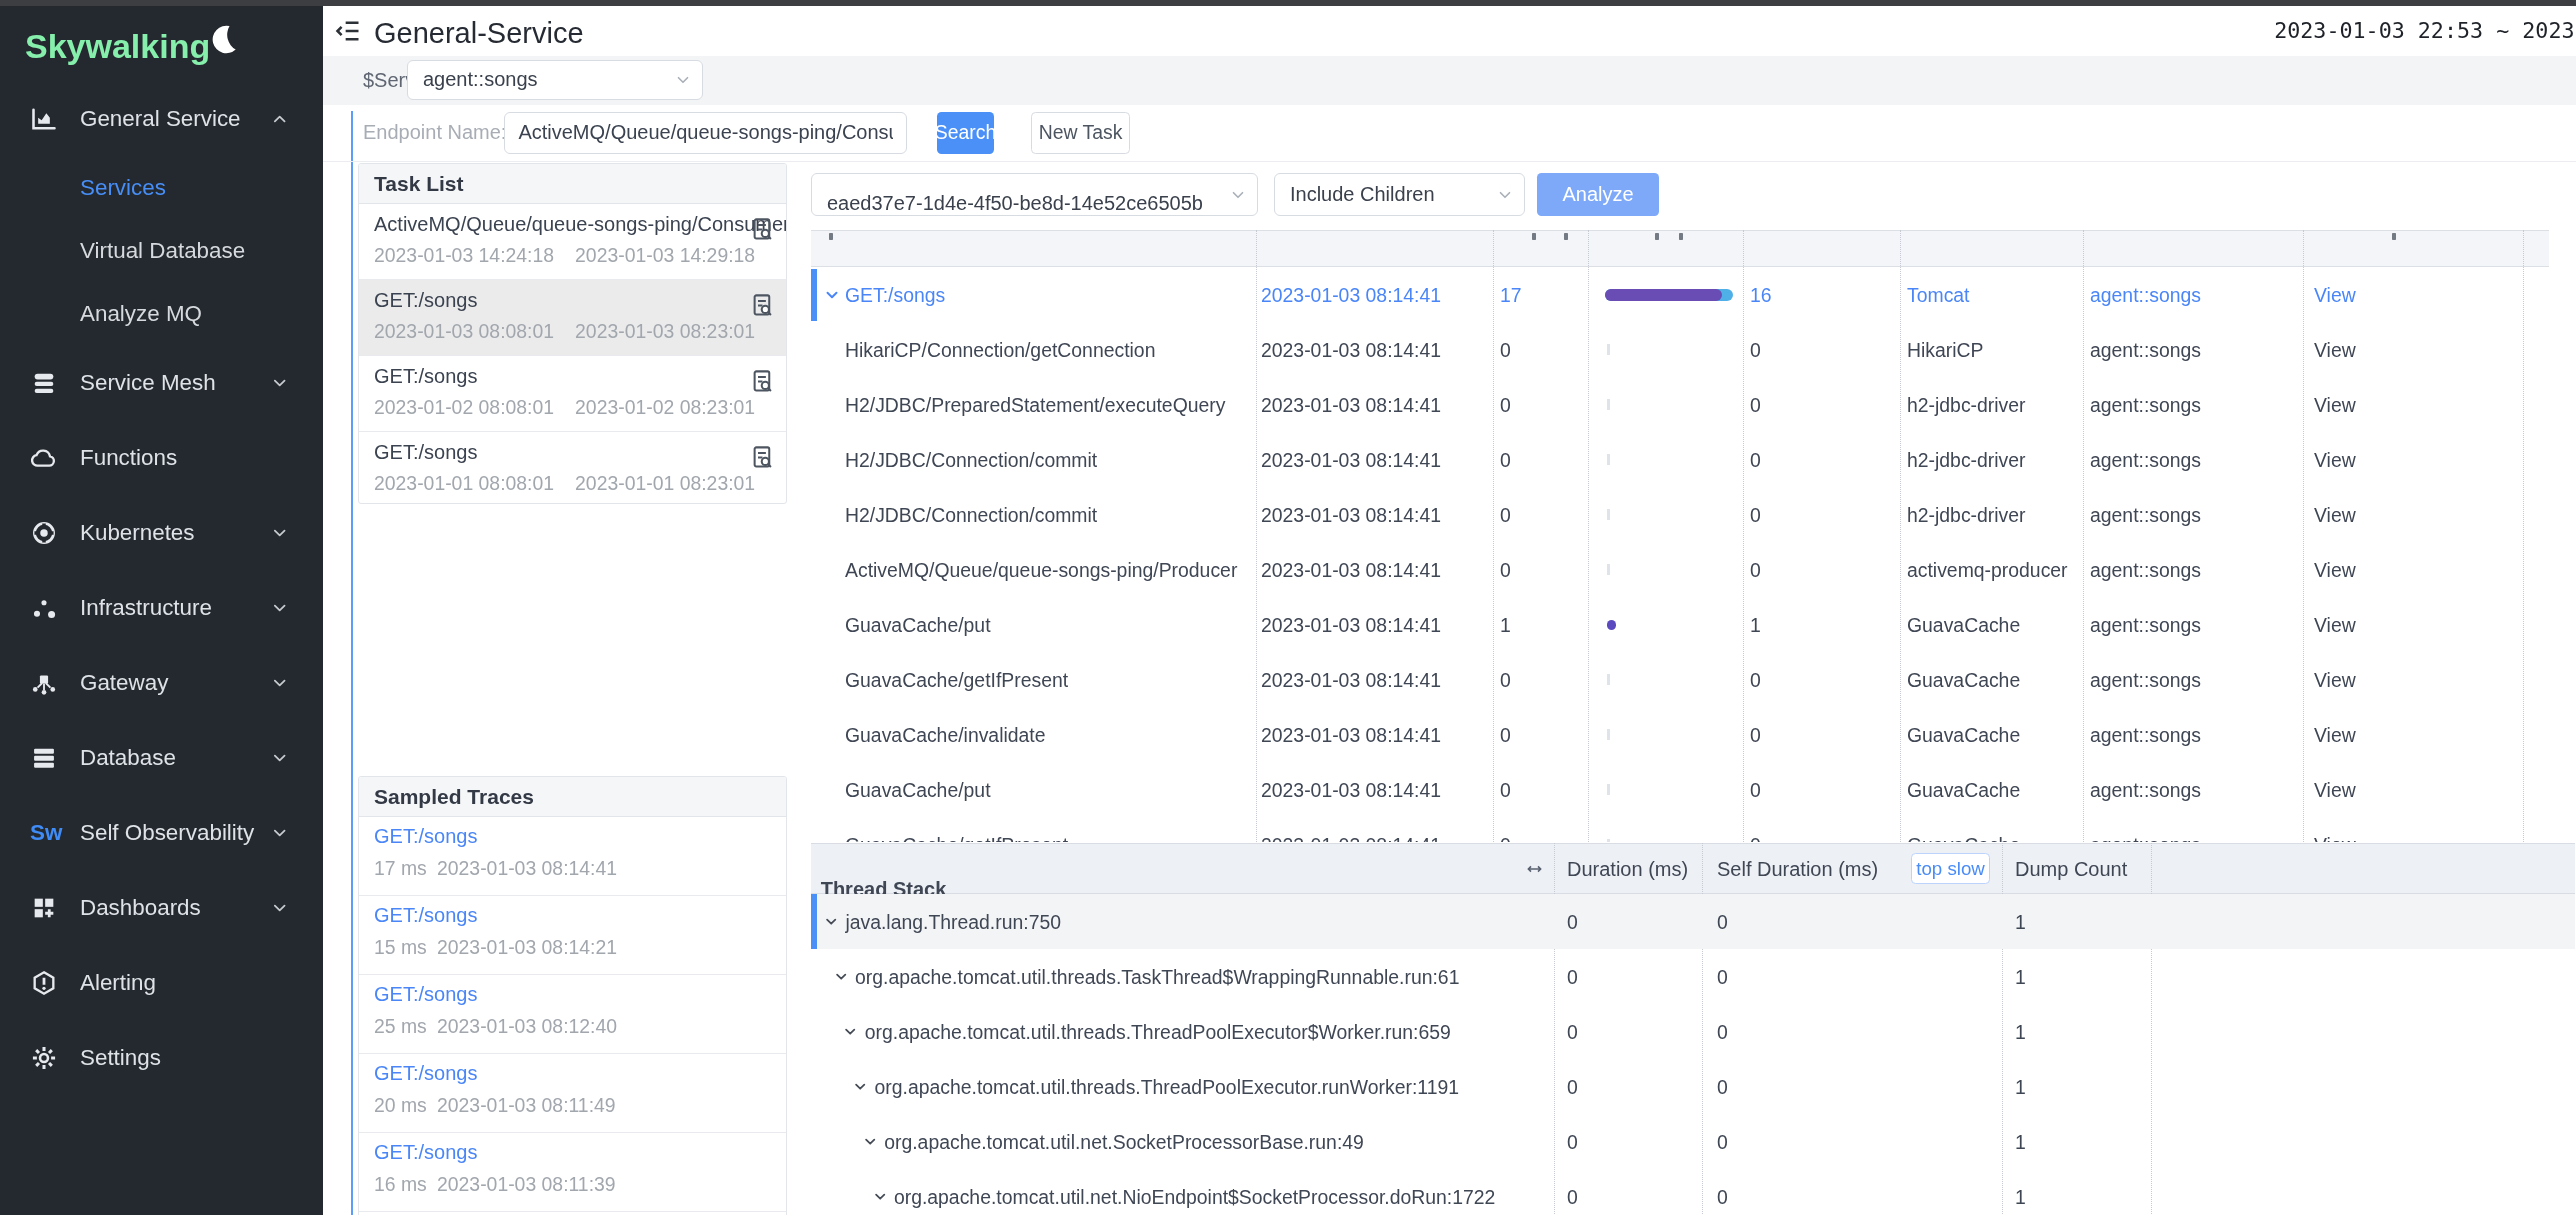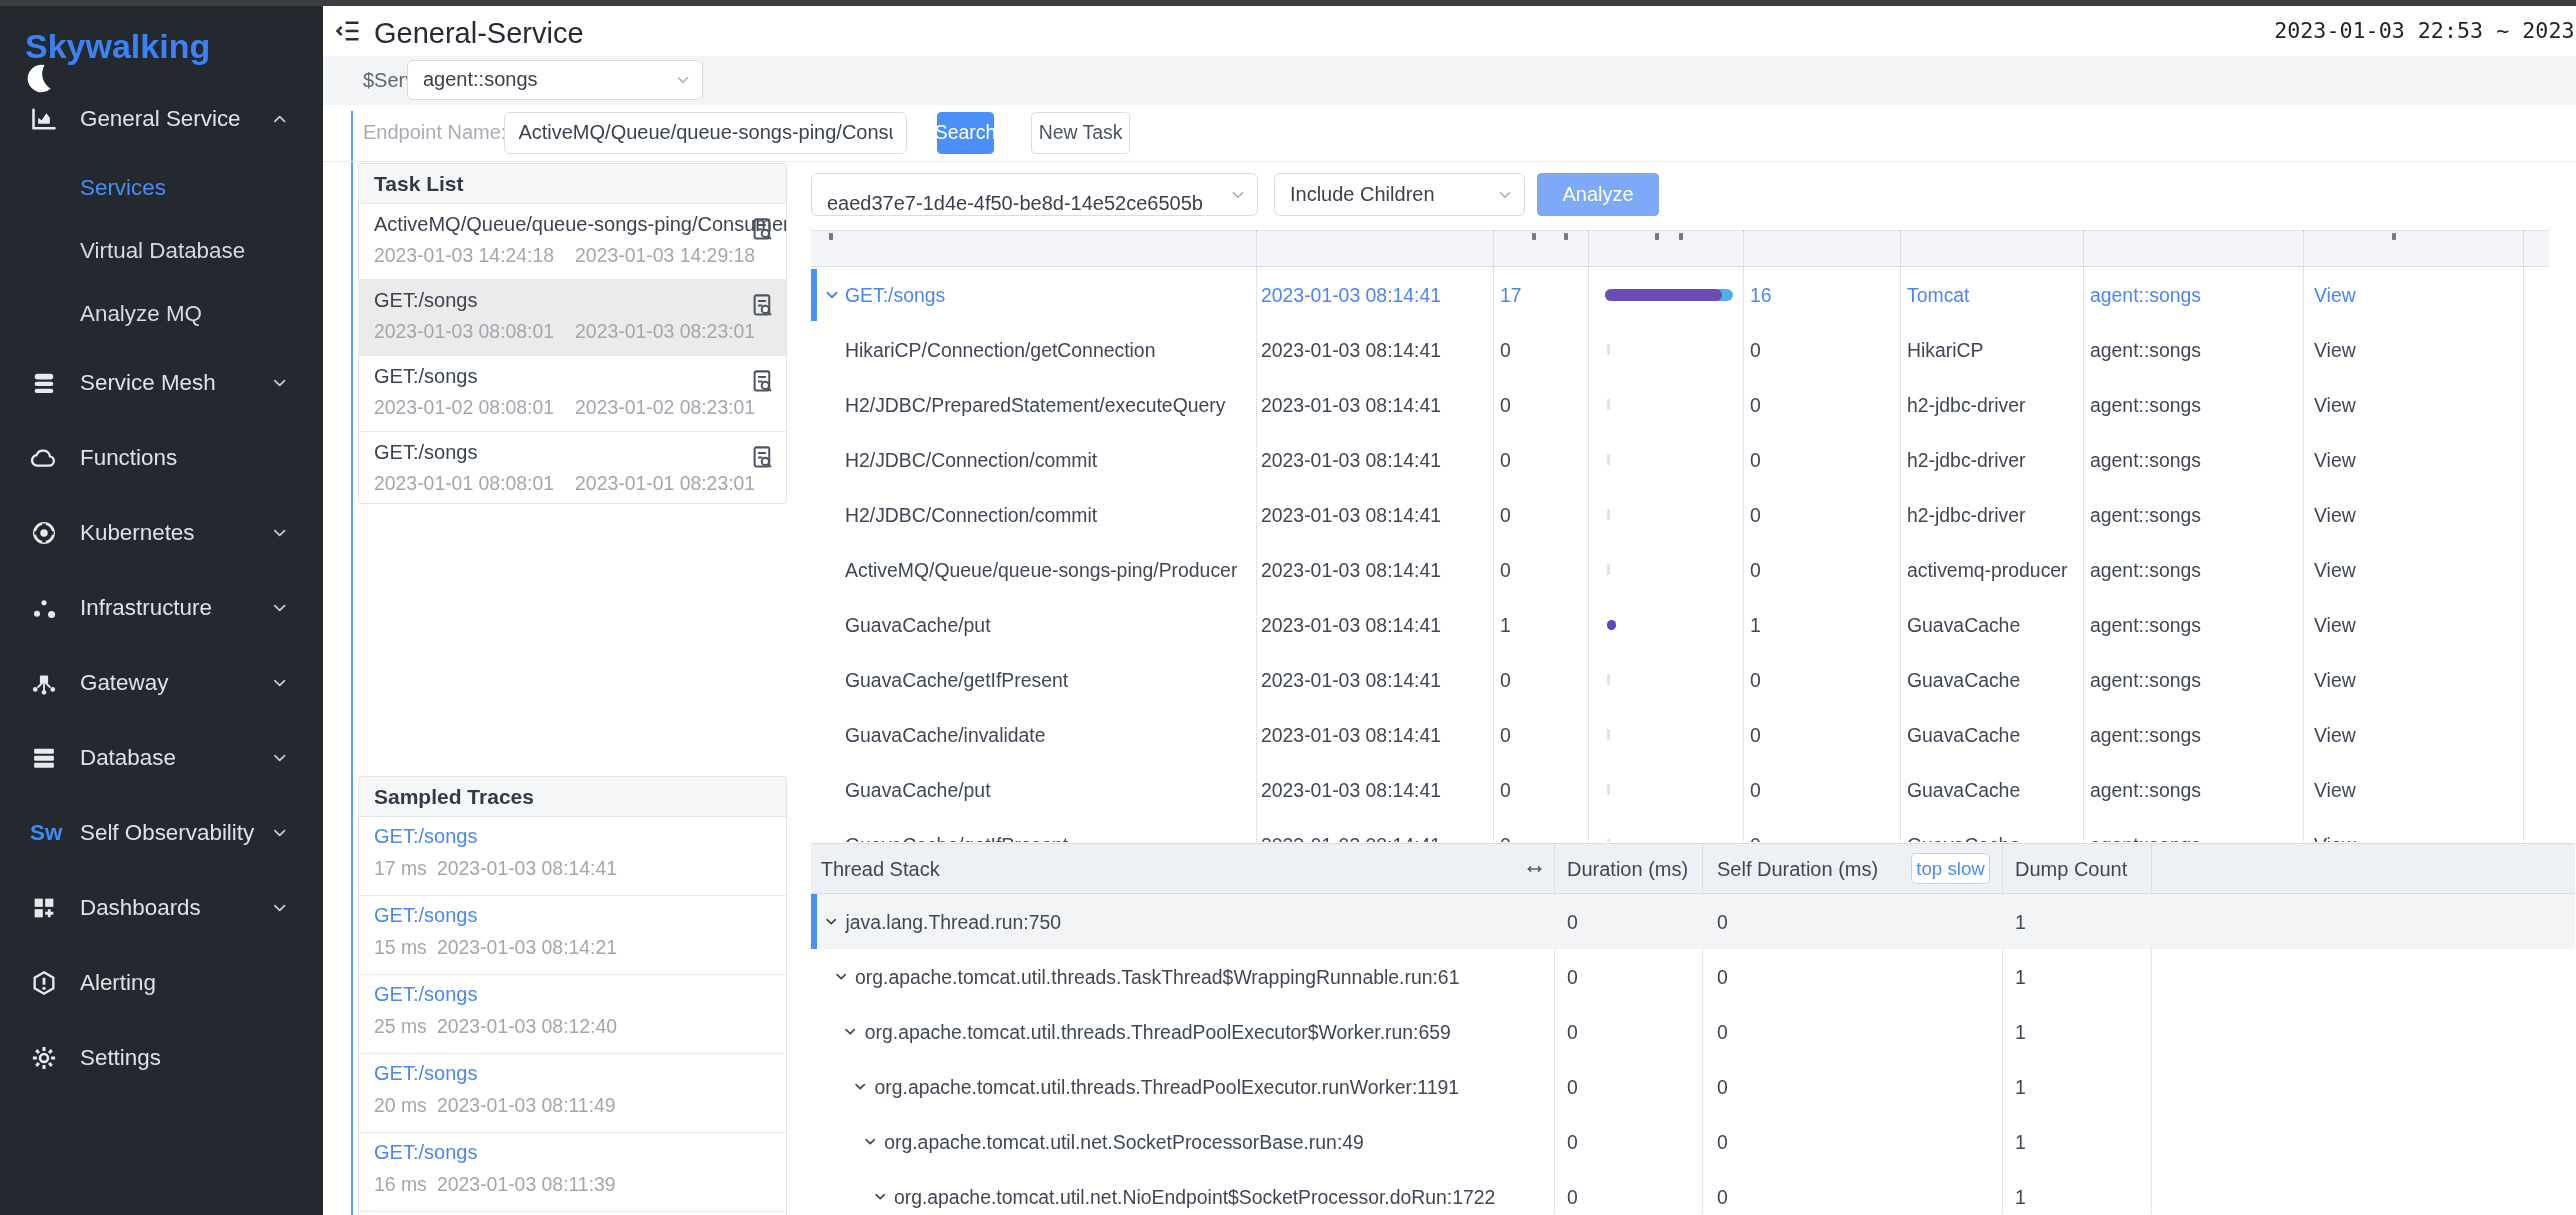--- a/index.html
+++ b/index.html
@@ -1,21 +1,21 @@
 <!DOCTYPE html>
 <html style="font-size:12px"><head>
 <meta charset="utf-8">
 <style>
   html,body{margin:0;padding:0;background:#fff;}
   .app{position:relative;width:2576px;height:1216px;background:#fff;overflow:hidden;
        font-family:"Liberation Sans",sans-serif;color:#3f4654;}
   .topstrip{position:absolute;left:0;top:0;width:2576px;height:6px;background:#3c3e41;}
   
   .sidebar{position:absolute;left:0;top:6px;width:323px;height:1210px;background:#24292f;}
-  .logo{position:absolute;left:25px;top:21px;font-size:34px;font-weight:bold;color:#3b82f6;display:flex;align-items:flex-start;flex-direction:column;}
+  .logo{position:absolute;left:25px;top:21px;font-size:34px;font-weight:bold;color:#86efac;display:flex;align-items:flex-start;}
   .logo .moon{width:33px;height:33px;margin-left:-1.5px;margin-top:-4.5px;transform:rotate(28deg);}
   .nav{position:absolute;left:0;top:75px;width:323px;}
   .nav-item{position:relative;height:75px;cursor:pointer;}
   .nav-item.child{height:63px;}
   .nav-item .icon{position:absolute;left:30px;top:50%;transform:translateY(-50%);width:28px;height:28px;color:#e6e9ed;}
   .nav-item .icon svg{width:28px;height:28px;display:block;}
   .nav-item .label{position:absolute;left:80px;top:50%;transform:translateY(-50%);font-size:22.4px;color:#dfe3e8;white-space:nowrap;}
   .nav-item.child .label{color:#d6dade;}
   .nav-item.active .label{color:#478ef7;}
   .nav-chev{position:absolute;left:270px;top:50%;transform:translateY(-50%);width:19.4px;height:19.4px;color:#c6cacf;}
@@ -86,21 +86,21 @@
   .cbar{left:794px;width:134px;height:12px;}
   .erow .track{display:none;}
   .erow.bar-big .track{display:block;position:relative;width:128px;height:12px;border-radius:6px;background:#4fb0e8;}
   .erow.bar-big .fill{position:absolute;left:0;top:0;width:117px;height:12px;border-radius:6px;background:#6a4cb5;}
   .erow.bar-sliver .sliver{position:absolute;left:1.5px;top:0.7px;width:3.7px;height:10.5px;background:#dfe3ea;}
   .erow.bar-dot .dot{position:absolute;left:1.5px;top:1.5px;width:9.7px;height:9.7px;border-radius:50%;background:#5b49c0;}
   
   .tpanel{position:absolute;left:488px;top:738px;width:1764px;height:373px;overflow:hidden;}
   .tband{position:absolute;left:0;top:0;width:1764px;height:51px;background:#edf0f5;border-top:0.7px solid #d9dde3;border-bottom:0.7px solid #d9dde3;box-sizing:border-box;}
   .tband .h{position:absolute;top:50%;transform:translateY(-50%);font-size:20px;color:#3f4654;white-space:nowrap;}
-  .tband .bold{font-weight:normal;}
+  .tband .bold{font-weight:bold;margin-top:20px;}
   .arrows-h{position:absolute;left:713px;top:50%;transform:translateY(-50%);width:21px;height:21px;color:#5a6170;}
   .arrows-h svg{width:21px;height:21px;}
   .badge{position:absolute;left:1100px;top:9px;width:79px;height:31px;border:1.5px solid #bcd4fb;border-radius:4.5px;background:#fff;
          color:#4a8cf7;font-size:18.7px;display:flex;align-items:center;justify-content:center;box-sizing:border-box;cursor:pointer;}
   .tpanel .vline{height:373px;}
   .trows{position:absolute;left:0;top:51px;width:1764px;height:323px;}
   .trow{position:relative;height:55px;font-size:19.4px;color:#3f4654;}
   .trow.selected{background:#f3f4f6;}
   .trow .selbar{display:none;}
   .trow.selected .selbar{display:block;position:absolute;left:0;top:0;width:6px;height:55px;background:#4a90f7;}

